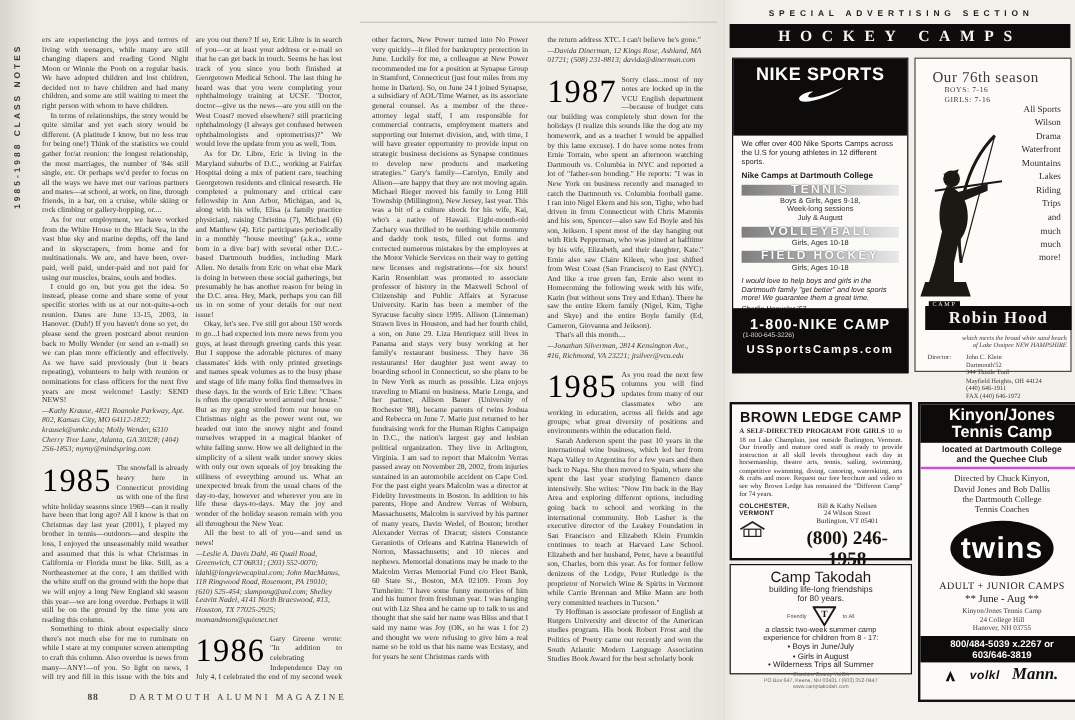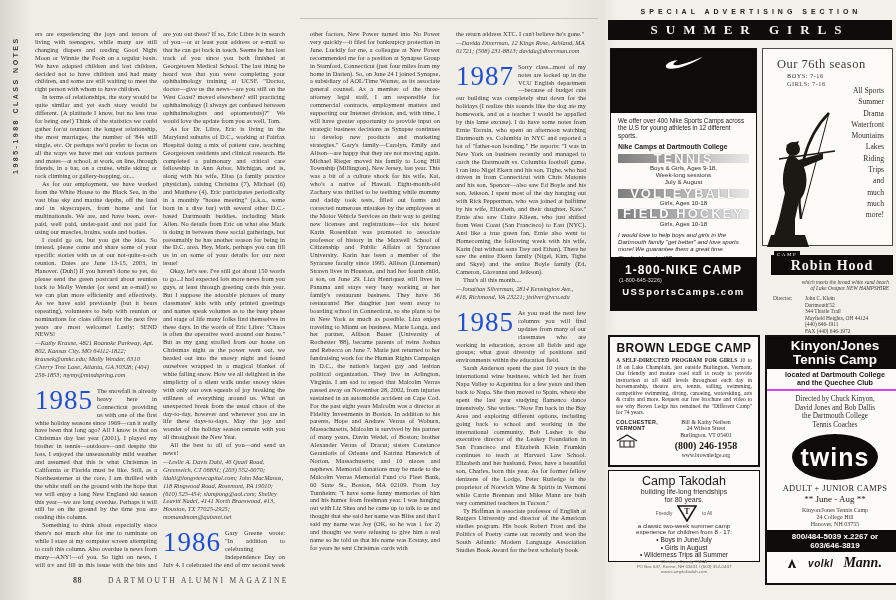--- a/index.html
+++ b/index.html
@@ -27,21 +27,21 @@
   .col{position:absolute;top:30px;height:537px;overflow:hidden;
     font-size:6.4px;line-height:7.9px;text-align:justify;color:#33322f;}
   .col1{left:35px;width:122px;}
   .col2{left:163px;width:122px;}
   .col3{left:310px;width:130px;}
   .col4{left:456px;width:130px;}
   .blk{margin:0 0 0 0;text-indent:7px;}
   .blk:first-child{text-indent:0;}
   .blk.sig{font-style:italic;text-align:left;text-indent:0;margin:1px 0 6px 0;color:#3a3935;}
   .blk.year{text-indent:0;margin-top:8px;}
-  .yr{float:left;font-size:27px;line-height:22px;letter-spacing:1px;color:#1d4ed8;
+  .yr{float:left;font-size:27px;line-height:22px;letter-spacing:1px;color:#000000;
     padding:2px 4px 0 0;font-family:"Liberation Serif","DejaVu Serif",serif;}
 
   
   .footer{position:absolute;left:62px;top:576px;font-size:8px;color:#45443f;
     letter-spacing:.5px;display:flex;align-items:baseline;}
   .footer .pagenum{font-weight:bold;margin-right:26px;padding-left:11px;}
   .footer .mag{letter-spacing:2.4px;font-size:7.5px;}
 
   
   .ad-kicker{position:absolute;left:610px;top:8px;width:282px;text-align:center;
@@ -56,33 +56,33 @@
   .pre{white-space:pre-line;}
 
   
   .nike{left:610px;top:48px;width:147px;height:263px;border:1px solid #111;}
   .nike-top{background:#0d0c0a;color:#fff;height:64px;text-align:center;padding-top:6px;box-sizing:border-box;}
   .nike-top .l1{font-size:15px;font-weight:bold;letter-spacing:.5px;line-height:16px;}
   .nike-swoosh{width:44px;height:13px;margin-top:1px;}
   .nike-body{padding:4px 7px 0 7px;font-size:6.3px;line-height:7.4px;color:#222;}
   .nike-sub{font-weight:bold;font-size:6.8px;margin:4px 0 3px 0;text-align:left;}
   .nike-prog{background:linear-gradient(90deg,#7e7e7e,#e8e8e8);color:#fff;font-weight:bold;
-    letter-spacing:2px;font-size:13px;text-align:center;padding:1px 4px;margin-top:3px;
+    letter-spacing:2px;font-size:10px;text-align:center;padding:1px 4px;margin-top:3px;
     text-shadow:0 0 1px #555;}
   .nike-det{text-align:center;font-size:6.2px;line-height:7.2px;margin-top:1px;color:#2b2b2b;}
   .nike-quote{font-style:italic;font-size:6.1px;line-height:7px;margin-top:4px;}
   .nike-sig{font-size:6px;margin-top:3px;}
   .nike-bot{position:absolute;left:-1px;bottom:-1px;width:147px;height:54px;background:#0d0c0a;
     color:#fff;text-align:center;padding-top:5px;box-sizing:border-box;border:1px solid #111;}
   .nike-phone{font-size:12px;font-weight:bold;letter-spacing:1px;}
   .nike-phone2{font-size:5.5px;text-align:left;padding-left:8px;color:#ddd;}
   .nike-web{font-size:9.5px;font-weight:bold;letter-spacing:1.5px;margin-top:3px;}
 
   
-  .robin{left:762px;top:48px;width:131px;height:198px;border:1px solid #4a4a45;}
+  .robin{left:762px;top:48px;width:131px;height:262px;border:1px solid #4a4a45;}
   .robin-season{font-size:12.5px;color:#3c3b36;text-align:left;padding:8px 0 0 14px;letter-spacing:.5px;}
   .robin-ages{font-size:6.3px;letter-spacing:.5px;padding-left:24px;line-height:7.5px;color:#3c3b36;}
   .robin-acts{position:absolute;right:8px;top:36px;text-align:right;font-size:7.6px;line-height:11.3px;color:#2f2e29;}
   .robin-archer{position:absolute;left:2px;top:58px;}
   .robin-banner{position:absolute;left:8px;top:206px;width:122px;height:20px;background:#0d0c0a;color:#f4f2ec;}
   .robin-camp{position:absolute;left:3px;top:-4px;font-size:5px;letter-spacing:1.5px;background:#0d0c0a;padding:1px 3px;}
   .robin-name{text-align:center;font-size:14px;font-weight:bold;letter-spacing:1px;padding-top:3px;
     font-family:"Liberation Serif","DejaVu Serif",serif;}
   .robin-tag{position:absolute;left:0;top:230px;width:126px;text-align:right;font-style:italic;
     font-size:5.4px;line-height:6.4px;color:#3a3934;}
@@ -95,21 +95,21 @@
   .brown{left:608px;top:335px;width:152px;height:132px;border:2px solid #111;padding:4px 6px;}
   .brown-title{font-weight:bold;font-size:12px;letter-spacing:.3px;text-align:center;
     font-family:"Liberation Sans","DejaVu Sans",sans-serif;color:#161511;}
   .brown-body{font-size:5.6px;line-height:6.5px;text-align:justify;margin-top:2px;color:#2c2b27;}
   .brown-body b{font-size:5.8px;}
   .brown-row{display:flex;margin-top:3px;}
   .brown-loc{width:44px;font-size:5.4px;font-weight:bold;letter-spacing:.3px;line-height:6.5px;
     font-family:"Liberation Sans","DejaVu Sans",sans-serif;color:#22211d;}
   .brown-right{flex:1;text-align:center;}
   .brown-contact{font-size:5.8px;line-height:6.6px;color:#2c2b27;}
-  .brown-phone{font-size:10px;font-weight:bold;margin-top:2px;color:#15140f;}
+  .brown-phone{font-size:16px;font-weight:bold;margin-top:2px;color:#15140f;}
   .brown-web{font-size:5.6px;margin-top:1px;color:#2c2b27;}
 
   
   .tako{left:608px;top:470px;width:152px;height:92px;border:1.5px solid #111;padding:3px 5px;}
   .tako-title{font-size:12.5px;text-align:center;color:#1a1916;
     font-family:"Liberation Sans","DejaVu Sans",sans-serif;}
   .tako-sub{font-size:7px;line-height:7.8px;text-align:center;color:#2c2b27;
     font-family:"Liberation Sans","DejaVu Sans",sans-serif;}
   .tako-logo-row{display:flex;align-items:center;justify-content:center;gap:5px;margin:1px 0;}
   .tako-flank{font-size:4.6px;color:#55534e;font-family:"Liberation Sans","DejaVu Sans",sans-serif;}
@@ -180,24 +180,25 @@
     <p class="blk p">Sarah Anderson spent the past 10 years in the international wine business, which led her from Napa Valley to Argentina for a few years and then back to Napa. She then moved to Spain, where she spent the last year studying flamenco dance intensively. She writes: "Now I'm back in the Bay Area and exploring different options, including going back to school and working in the international community. Bob Lasher is the executive director of the Leakey Foundation in San Francisco and Elizabeth Klein Frumkin continues to teach at Harvard Law School. Elizabeth and her husband, Peter, have a beautiful son, Charles, born this year. As for former fellow denizens of the Lodge, Peter Rutledge is the proprietor of Norwich Wine &amp; Spirits in Vermont while Carrie Brennan and Mike Mann are both very committed teachers in Tucson."</p>
     <p class="blk p">Ty Hoffman is associate professor of English at Rutgers University and director of the American studies program. His book Robert Frost and the Politics of Poetry came out recently and won the South Atlantic Modern Language Association Studies Book Award for the best scholarly book</p>
   </div>
 
 <div class="footer">
   <span class="pagenum">88</span>
   <span class="mag">DARTMOUTH ALUMNI MAGAZINE</span>
 </div>
 
 <div class="ad-kicker">SPECIAL ADVERTISING SECTION</div>
-<div class="ad-banner">SUMMER GIRLS</div>
+<div class="ad-banner">HOCKEY CAMPS</div>
 
 <div class="ad nike sans">
   <div class="nike-top">
+    <div class="l1">NIKE SPORTS</div>
     <svg class="nike-swoosh" viewBox="0 0 60 20">
       <path fill="#fff" d="M59 1 C44 12 22 20 8 19.5 C2.5 19 0.5 15.5 3.5 12.5 C7.5 8.5 14.5 6.5 20.5 6.5 C14 10 12.5 13 15 14 C19.5 15.5 38 10 59 1 Z"></path>
     </svg>
   </div>
   <div class="nike-body">
     <div>We offer over 400 Nike Sports Camps across the U.S for young athletes in 12 different sports.</div>
     <div class="nike-sub">Nike Camps at Dartmouth College</div>
     <div class="nike-prog">TENNIS</div>
     <div class="nike-det pre">Boys &amp; Girls, Ages 9-18,
 Week-long sessions
@@ -215,21 +216,21 @@
     <div class="nike-web">USSportsCamps.com</div>
   </div>
 </div>
 
 <div class="ad robin">
   <div class="robin-season">Our 76th season</div>
   <div class="robin-ages">BOYS: 7-16</div>
   <div class="robin-ages">GIRLS: 7-16</div>
   <div class="robin-acts">
       <div>All Sports</div>
-      <div>Summer</div>
+      <div>Wilson</div>
       <div>Drama</div>
       <div>Waterfront</div>
       <div>Mountains</div>
       <div>Lakes</div>
       <div>Riding</div>
       <div>Trips</div>
       <div>and</div>
       <div>much</div>
       <div>much</div>
       <div>more!</div>

